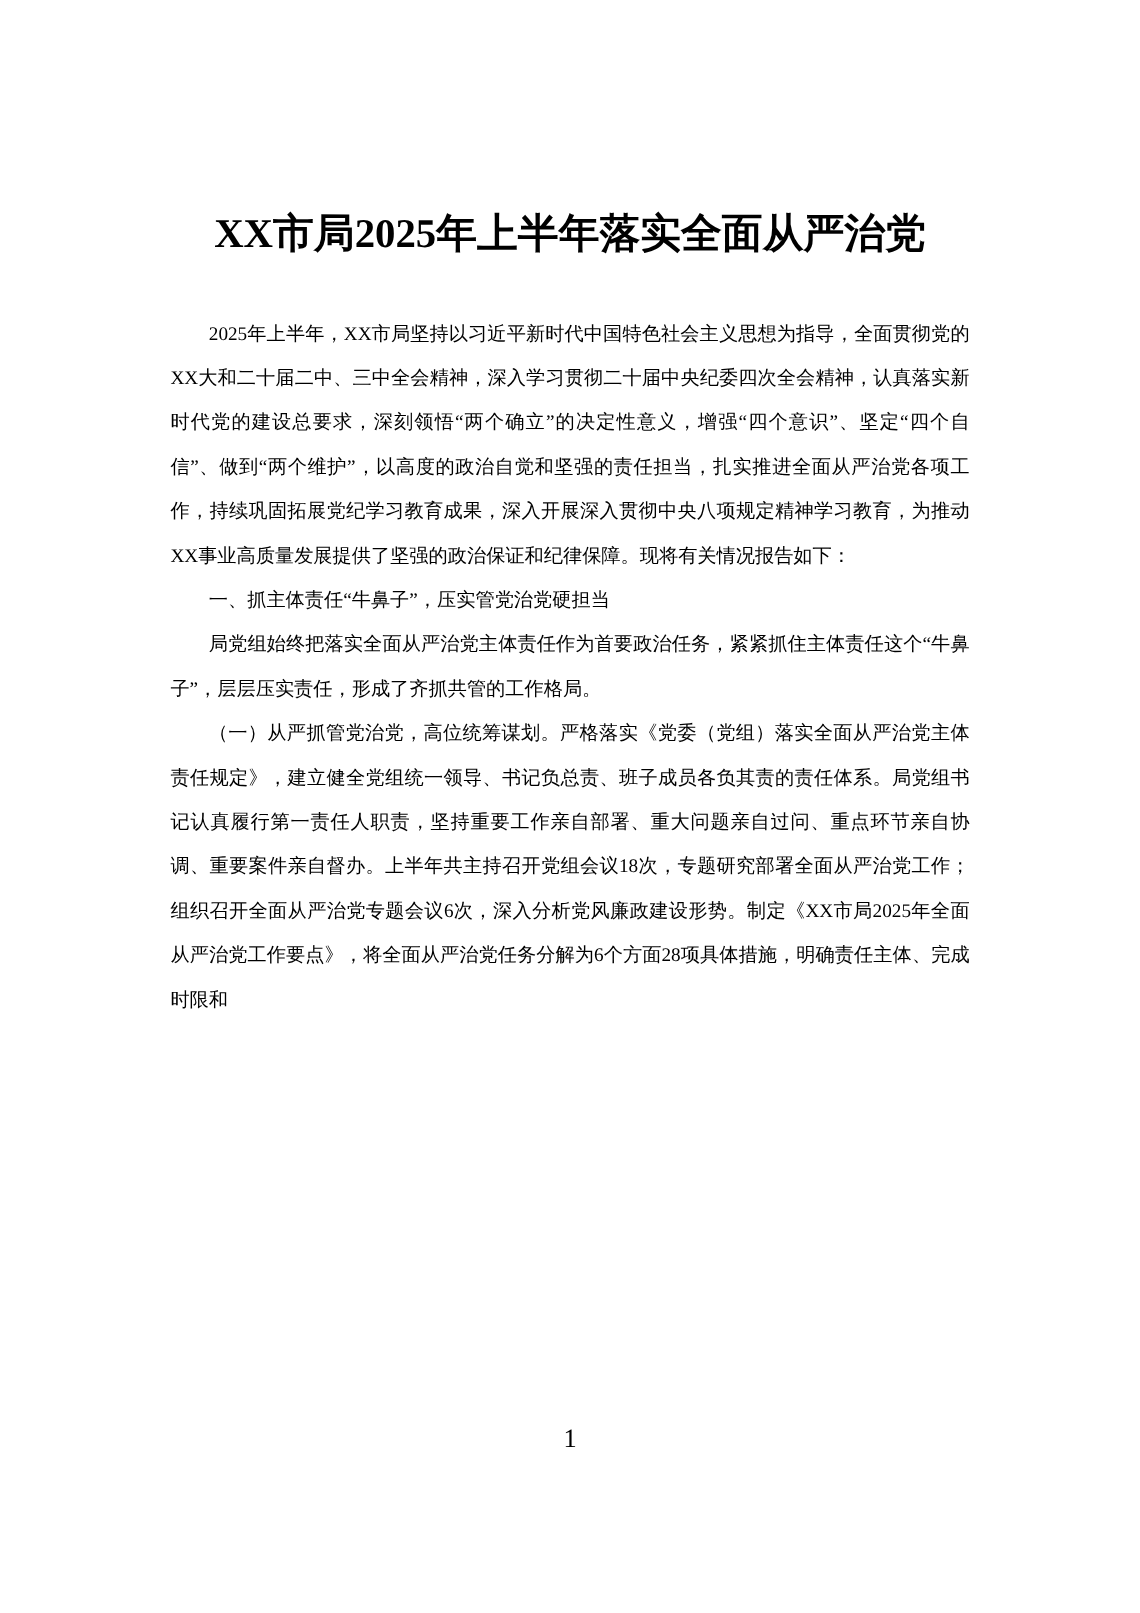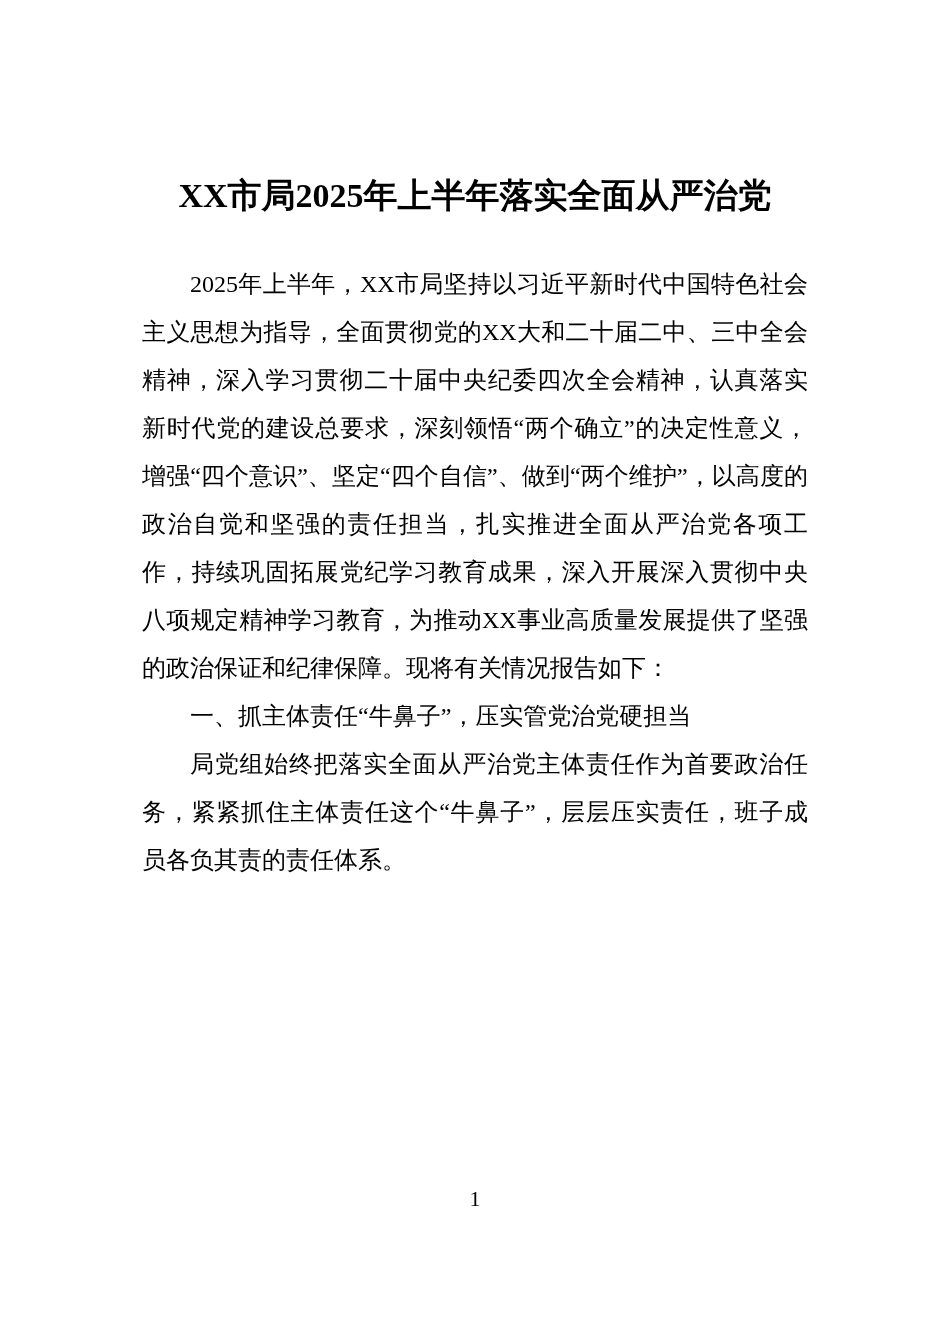--- a/index.html
+++ b/index.html
@@ -25,22 +25,22 @@
     text-align: center;
     line-height: 76px;
   }
   .title-line {
     display: block;
   }
   .body {
     margin-top: 26px;
   }
   .para {
-    font-size: 24px;
-    line-height: 48px;
+    font-size: 16px;
+    line-height: 37px;
     text-align: justify;
     text-justify: inter-character;
     text-indent: 2em;
     word-break: break-all;
   }
   .para.heading {
     font-weight: 400;
   }
   .page-number {
     position: absolute;
@@ -56,17 +56,18 @@
 <body>
 
 <div class="page">
   <div class="content">
     <h1 class="title">
       <span class="title-line">XX市局2025年上半年落实全面从严治党</span>
     </h1>
     <div class="body">
       <p class="para">2025年上半年，XX市局坚持以习近平新时代中国特色社会主义思想为指导，全面贯彻党的XX大和二十届二中、三中全会精神，深入学习贯彻二十届中央纪委四次全会精神，认真落实新时代党的建设总要求，深刻领悟“两个确立”的决定性意义，增强“四个意识”、坚定“四个自信”、做到“两个维护”，以高度的政治自觉和坚强的责任担当，扎实推进全面从严治党各项工作，持续巩固拓展党纪学习教育成果，深入开展深入贯彻中央八项规定精神学习教育，为推动XX事业高质量发展提供了坚强的政治保证和纪律保障。现将有关情况报告如下：</p>
       <p class="para heading">一、抓主体责任“牛鼻子”，压实管党治党硬担当</p>
-      <p class="para">局党组始终把落实全面从严治党主体责任作为首要政治任务，紧紧抓住主体责任这个“牛鼻子”，层层压实责任，班子成员各负其责的责任体系。</p>
+      <p class="para">局党组始终把落实全面从严治党主体责任作为首要政治任务，紧紧抓住主体责任这个“牛鼻子”，层层压实责任，形成了齐抓共管的工作格局。</p>
+      <p class="para">（一）从严抓管党治党，高位统筹谋划。严格落实《党委（党组）落实全面从严治党主体责任规定》，建立健全党组统一领导、书记负总责、班子成员各负其责的责任体系。局党组书记认真履行第一责任人职责，坚持重要工作亲自部署、重大问题亲自过问、重点环节亲自协调、重要案件亲自督办。上半年共主持召开党组会议18次，专题研究部署全面从严治党工作；组织召开全面从严治党专题会议6次，深入分析党风廉政建设形势。制定《XX市局2025年全面从严治党工作要点》，将全面从严治党任务分解为6个方面28项具体措施，明确责任主体、完成时限和</p>
     </div>
   </div>
   <div class="page-number">1</div>
 </div>
 
 </body></html>

